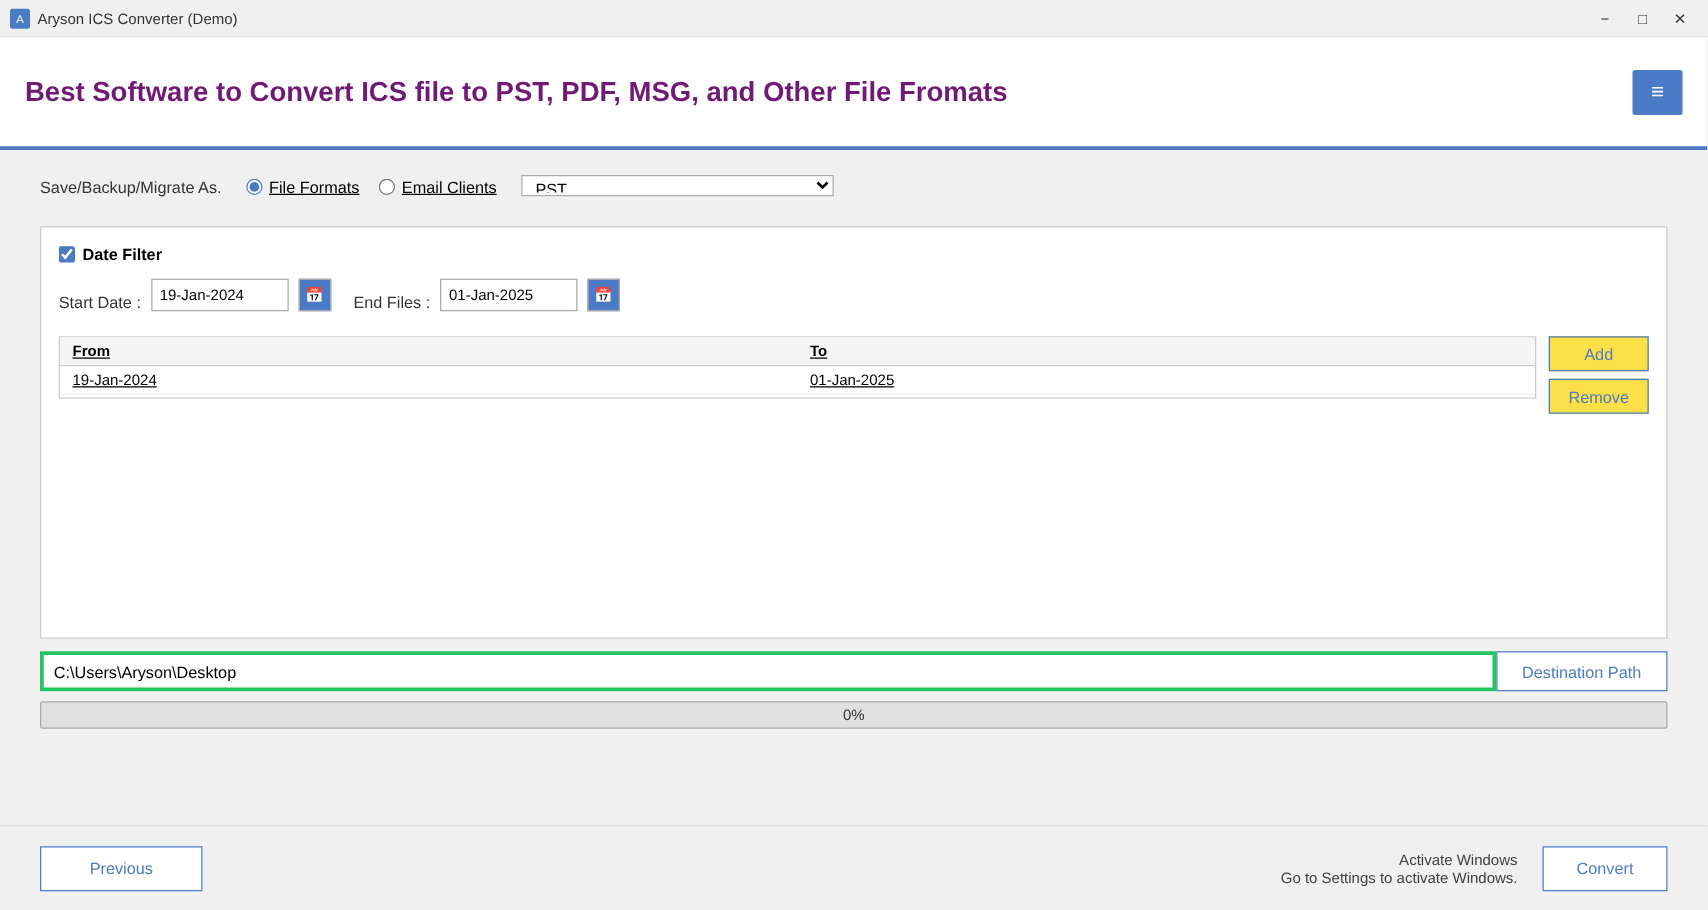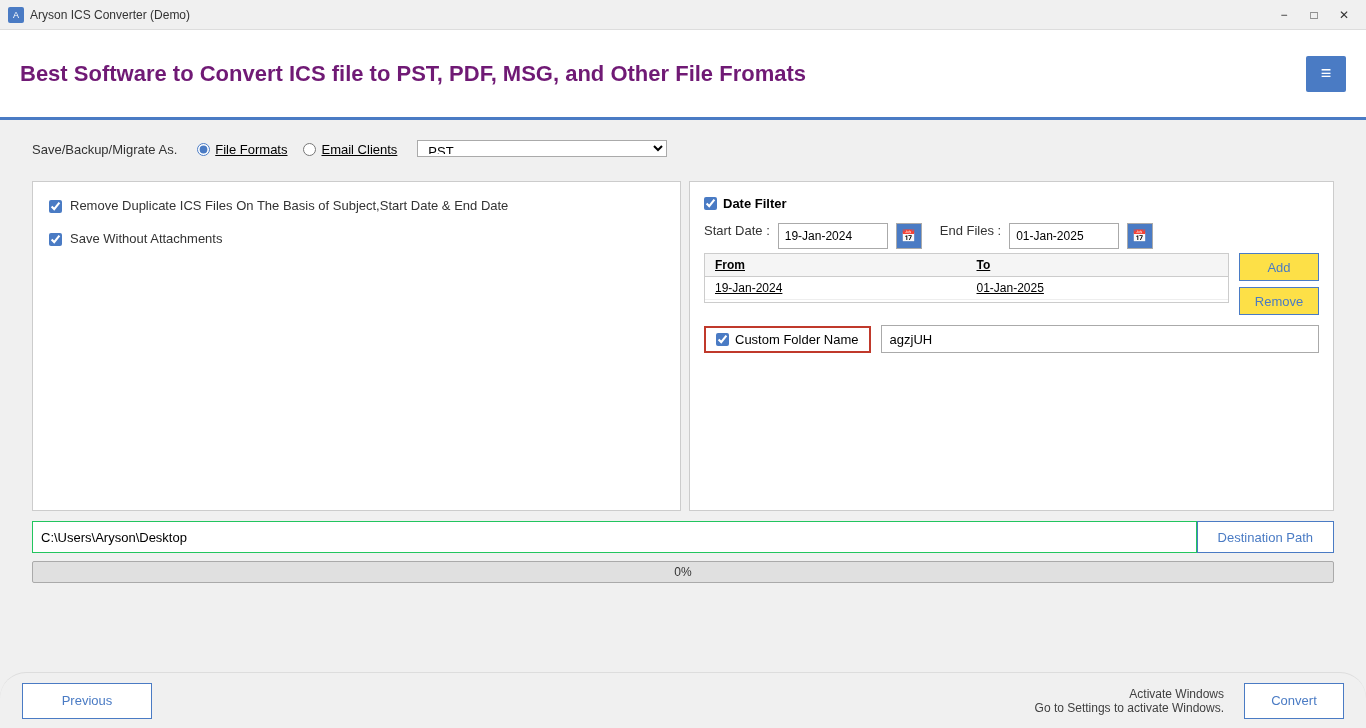--- a/index.html
+++ b/index.html
@@ -152,23 +152,23 @@
       align-items: center;
       gap: 6px;
       margin-bottom: 12px;
       font-weight: 600;
       font-size: 13px;
     }
     .date-filter-header input[type="checkbox"] { accent-color: #4a7bc4; }
 
     .date-row {
       display: flex;
-      align-items: flex-start;
+      align-items: flex-end;
       gap: 8px;
-      margin-bottom: 4px;
+      margin-bottom: 20px;
     }
     .date-label { font-size: 13px; color: #333; }
     .date-input {
       width: 110px;
       height: 26px;
       border: 1px solid #aaa;
       padding: 2px 6px;
       font-size: 12px;
     }
     .cal-btn {
@@ -255,21 +255,21 @@
     
     .dest-row {
       display: flex;
       align-items: center;
       gap: 0;
       margin-top: 10px;
     }
     .dest-path-input {
       flex: 1;
       height: 32px;
-      border: 1px solid #22c55e;
+      border: 3px solid #22c55e;
       padding: 2px 8px;
       font-size: 13px;
       background: white;
     }
     .dest-path-btn {
       height: 32px;
       padding: 0 20px;
       border: 1px solid #4a7bc4;
       background: white;
       color: #4a7bc4;
@@ -302,28 +302,27 @@
       font-size: 12px;
       color: #333;
     }
 
     
     .footer {
       position: absolute;
       bottom: 0;
       left: 0;
       right: 0;
-      height: 56px;
+      height: 68px;
       background: #f0f0f0;
       display: flex;
       align-items: center;
       justify-content: space-between;
-      padding: 0 22px;
+      padding: 0 32px;
       border-top: 1px solid #ddd;
-      border-radius: 26px;
     }
     .prev-btn {
       width: 130px;
       height: 36px;
       border: 1px solid #4a7bc4;
       background: white;
       color: #4a7bc4;
       cursor: pointer;
       font-size: 13px;
     }
@@ -389,30 +388,20 @@
         <option>PDF</option>
         <option>MSG</option>
         <option>EML</option>
         <option>EMLX</option>
       </select>
     </div>
   </div>
 
   <div class="panels">
 
-    <div class="left-panel">
-      <div class="checkbox-item">
-        <input type="checkbox" checked="" style="">
-        <span class="checkbox-label">Remove Duplicate ICS Files On The Basis of Subject,Start Date &amp; End Date</span>
-      </div>
-      <div class="checkbox-item">
-        <input type="checkbox" checked="" style="">
-        <span class="checkbox-label">Save Without Attachments</span>
-      </div>
-    </div>
 
     <div class="right-panel">
 
       <div class="date-filter-header">
         <input type="checkbox" checked="" style="">
         <span>Date Filter</span>
       </div>
 
       <div class="date-row">
         <span class="date-label">Start Date :</span>
@@ -439,27 +428,20 @@
               </tr>
             </tbody>
           </table>
         </div>
         <div class="add-remove-btns">
           <button class="action-btn">Add</button>
           <button class="action-btn">Remove</button>
         </div>
       </div>
 
-      <div class="custom-folder-row">
-        <div class="custom-folder-checkbox-wrapper">
-          <input type="checkbox" checked="" style="">
-          <span class="custom-folder-label">Custom Folder Name</span>
-        </div>
-        <input class="custom-folder-input" type="text" value="agzjUH" style="">
-      </div>
 
     </div>
   </div>
 
   <div class="dest-row">
     <input class="dest-path-input" type="text" value="C:\Users\Aryson\Desktop" style="">
     <button class="dest-path-btn">Destination Path</button>
   </div>
 
   <div class="progress-row">

